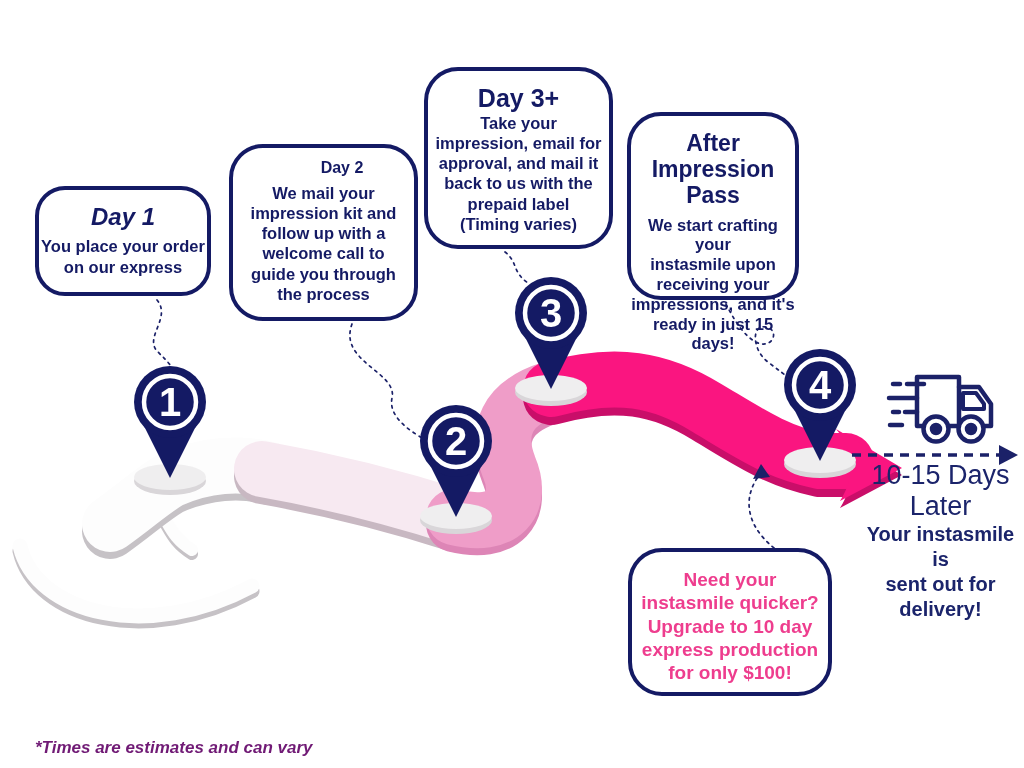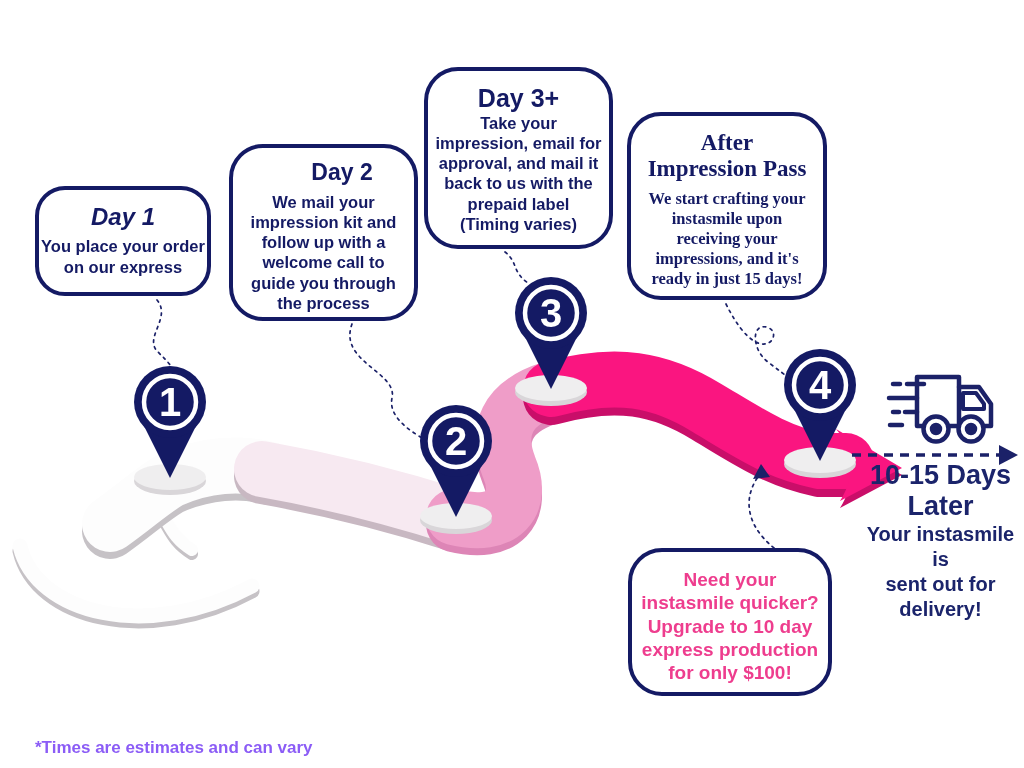--- a/index.html
+++ b/index.html
@@ -17,44 +17,44 @@
     text-align:center; color:#141a64; box-sizing:border-box;
   }
   .bubble-title { font-weight:bold; white-space:pre-line; }
   .bubble-body  { font-weight:bold; white-space:pre-line; }
 
   #bubble-day1  { left:35px;  top:186px; width:176px; height:110px; border-radius:30px; padding-top:13px; }
   #bubble-day1 .bubble-title { font-size:24px;font-style:italic; }
   #bubble-day1 .bubble-body  { font-size:16.5px; line-height:1.28; margin-top:5px; }
 
   #bubble-day2  { left:229px; top:144px; width:189px; height:177px; padding-top:11px; }
-  #bubble-day2 .bubble-title { font-size:23px;margin-left:37px; }
+  #bubble-day2 .bubble-title { font-size:16px;margin-left:37px; }
   #bubble-day2 .bubble-body  { font-size:16.5px; line-height:1.22; margin-top:6px; }
 
   #bubble-day3  { left:424px; top:67px;  width:189px; height:182px; padding-top:13px; }
   #bubble-day3 .bubble-title { font-size:25px; }
   #bubble-day3 .bubble-body  { font-size:16.5px; line-height:1.22; }
 
-  #bubble-after { left:627px; top:112px; width:200px; height:188px; padding-top:14px;font-family:Liberation Serif, serif; }
+  #bubble-after { left:627px; top:112px; width:172px; height:188px; padding-top:14px; }
   #bubble-after .bubble-title { font-size:23px; line-height:1.14; }
   #bubble-after .bubble-body  { font-size:16.5px; line-height:1.2; margin-top:7px; }
 
   #bubble-express { left:628px; top:548px; width:204px; height:148px; padding-top:16px; }
   #bubble-express .bubble-body { font-size:19px; line-height:1.23; color:#ee3d8e; }
 
   .delivery-text {
     position:absolute; left:858px; top:460px; width:165px;
     text-align:center; color:#1b246b;
   }
-  .delivery-title { font-weight:bold; font-size:27px; line-height:1.14; white-space:pre-line; }
+  .delivery-title { font-weight:normal; font-size:27px; line-height:1.14; white-space:pre-line; }
   .delivery-body  { font-weight:bold; font-size:20px; line-height:1.25; white-space:pre-line; margin-top:0; }
 
   .footnote {
     position:absolute; left:35px; top:738px;
-    font-weight:bold; font-size:17px; color:#8b5cf6;
+    font-weight:bold; font-size:17px; color:#701a75;font-style:italic;
   }
 
   .pin-number {
     font-family:"Liberation Sans", sans-serif;
     font-weight:bold; font-size:40px; fill:#ffffff;
     text-anchor:middle;
   }
 </style>
 </head>
 <body>

